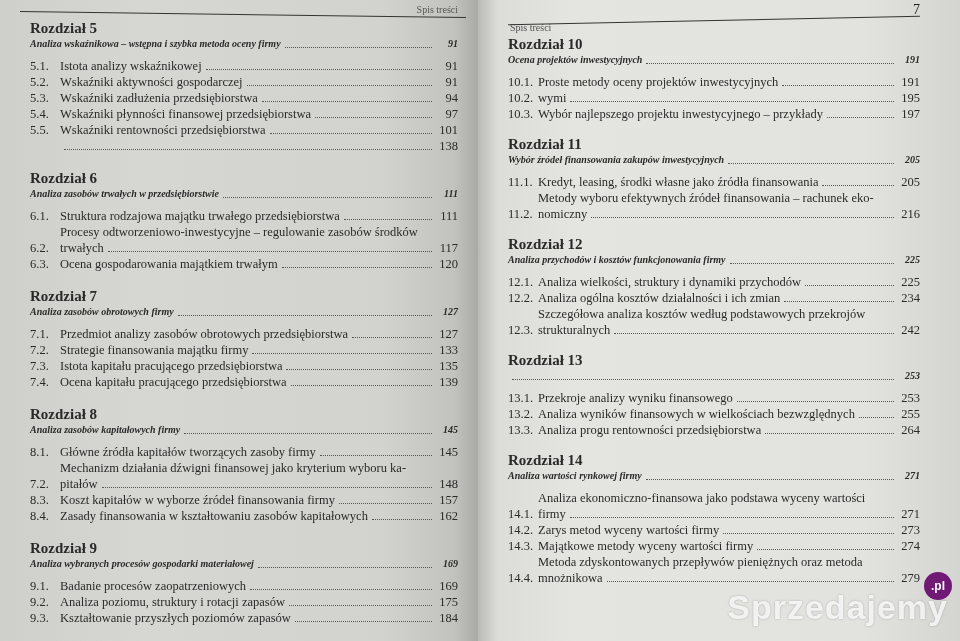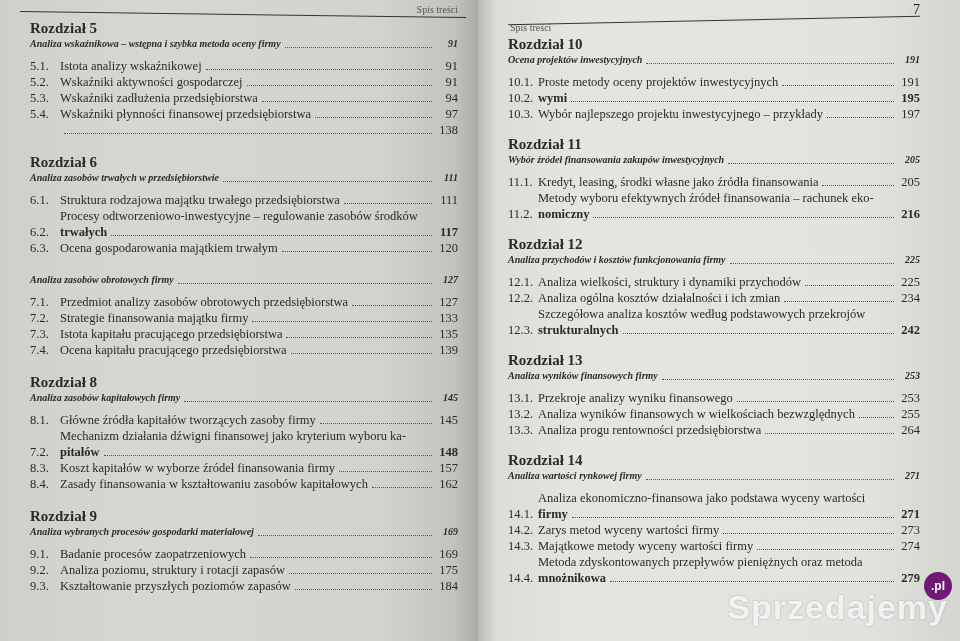--- a/index.html
+++ b/index.html
@@ -48,21 +48,21 @@
   }
   .row.ch-title { font-weight: bold; font-size: 10px; margin-bottom: 6px; font-style: italic; }
   .row .num { flex: 0 0 auto; min-width: 30px; }
   .row .txt { flex: 0 1 auto; }
   .row .dots {
     flex: 1 1 auto; border-bottom: 1px dotted #555; margin: 0 4px 4px 4px; min-width: 14px;
   }
   .row .pg { flex: 0 0 auto; min-width: 22px; text-align: right; }
   .row.wrap { align-items: flex-end; }
   .row.wrap .txt-block { flex: 1 1 auto; text-align: justify; }
-  .row.wrap .cont { display: flex; align-items: flex-end; font-weight: bold; }
+  .row.wrap .cont { display: flex; align-items: flex-end; }
   .watermark {
     position: absolute; right: 12px; bottom: 14px; display: flex; align-items: center;
   }
   .wm-text {
     font-family: "Liberation Sans", "DejaVu Sans", sans-serif; font-weight: bold; font-size: 34px;
     color: rgba(255,255,255,0.85); letter-spacing: 1px;
     text-shadow: 0 0 2px rgba(120,120,120,0.6);
   }
   .wm-badge {
     position: absolute; right: -4px; top: -16px; width: 28px; height: 28px; border-radius: 50%;
@@ -104,20 +104,26 @@
           <span class="dots"></span>
           <span class="pg">94</span>
         </div>
         <div class="row">
           <span class="num">5.4.</span>
           <span class="txt">Wskaźniki płynności finansowej przedsiębiorstwa</span>
           <span class="dots"></span>
           <span class="pg">97</span>
         </div>
         <div class="row">
+          <span class="num">5.5.</span>
+          <span class="txt">Wskaźniki rentowności przedsiębiorstwa</span>
+          <span class="dots"></span>
+          <span class="pg">101</span>
+        </div>
+        <div class="row">
           <span class="num"></span>
           <span class="txt"></span>
           <span class="dots"></span>
           <span class="pg">138</span>
         </div>
       </div>
       <div class="chapter">
         <div class="ch-label">Rozdział 6</div>
         <div class="row ch-title">
           <span class="txt">Analiza zasobów trwałych w przedsiębiorstwie</span>
@@ -142,20 +148,21 @@
           </div>
         </div>
         <div class="row">
           <span class="num">6.3.</span>
           <span class="txt">Ocena gospodarowania majątkiem trwałym</span>
           <span class="dots"></span>
           <span class="pg">120</span>
         </div>
       </div>
       <div class="chapter">
+        <div class="ch-label">Rozdział 7</div>
         <div class="row ch-title">
           <span class="txt">Analiza zasobów obrotowych firmy</span>
           <span class="dots"></span>
           <span class="pg">127</span>
         </div>
         <div class="row">
           <span class="num">7.1.</span>
           <span class="txt">Przedmiot analizy zasobów obrotowych przedsiębiorstwa</span>
           <span class="dots"></span>
           <span class="pg">127</span>
@@ -334,21 +341,20 @@
               <span class="txt">strukturalnych</span>
               <span class="dots"></span>
               <span class="pg">242</span>
             </div>
           </div>
         </div>
       </div>
       <div class="chapter">
         <div class="ch-label">Rozdział 13</div>
         <div class="row ch-title">
-          <span class="txt">Analiza wyników finansowych firmy</span>
           <span class="dots"></span>
           <span class="pg">253</span>
         </div>
         <div class="row">
           <span class="num">13.1.</span>
           <span class="txt">Przekroje analizy wyniku finansowego</span>
           <span class="dots"></span>
           <span class="pg">253</span>
         </div>
         <div class="row">

